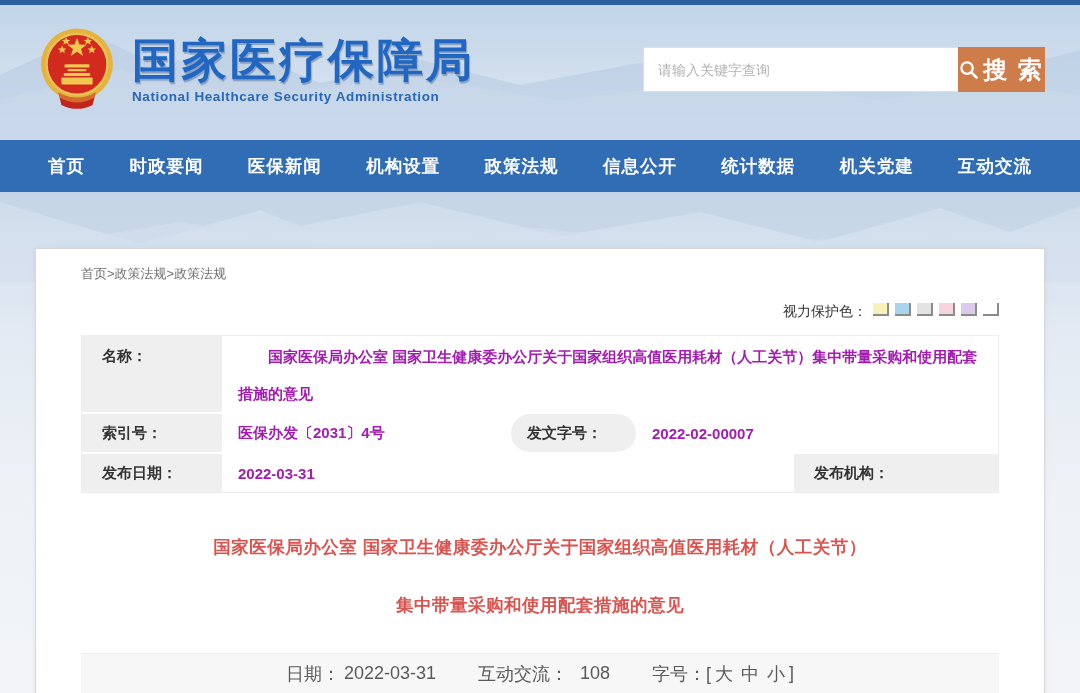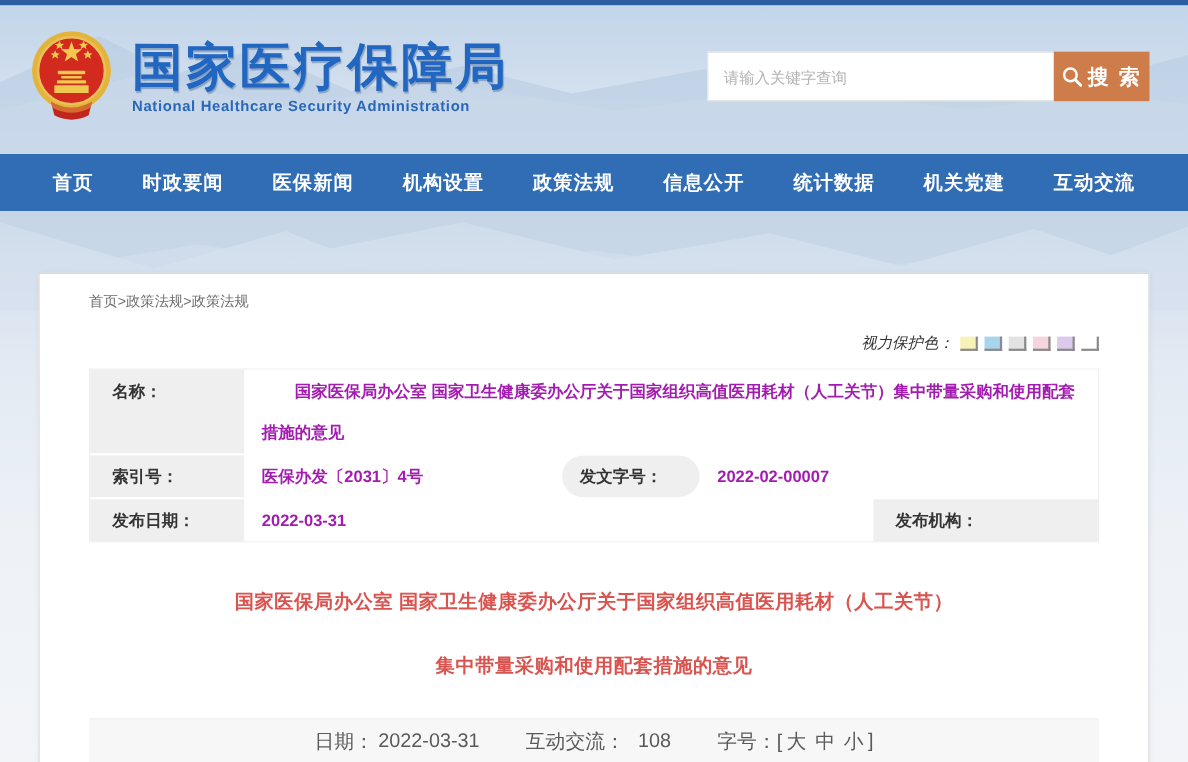--- a/index.html
+++ b/index.html
@@ -13,41 +13,41 @@
   
   .topstrip { height:5px; background:#2c5f9f; }
 
   
   .header {
     position:relative; height:135px;
     background:linear-gradient(180deg,#c2d5e9 0%,#cfdded 45%,#e2ebf5 100%);
     overflow:hidden;
   }
   .header-bg, .main-bg { position:absolute; left:0; top:0; width:100%; height:100%; pointer-events:none; }
-  .brand { position:absolute; left:26px; top:18px; display:flex; align-items:center; }
+  .brand { position:absolute; left:38px; top:18px; display:flex; align-items:center; }
   .emblem { width:78px; height:92px; margin-right:16px; }
   .brand-text h1 {
     font-size:46px; letter-spacing:3px; font-weight:bold; color:#2166c0;
     text-shadow:1px 2px 1px rgba(20,60,120,.35); line-height:52px;
   }
   .brand-text .sub {
     font-size:13.5px; font-weight:bold; color:#2a67b8; letter-spacing:.6px; margin-top:3px;
   }
   .search-box {
     position:absolute; right:35px; top:42px; display:flex; height:45px; width:402px;
   }
   .search-input {
     flex:1; border:1px solid #e0e0e0; border-right:none; background:#fff;
     font-size:14px; padding:0 14px; outline:none; color:#333;
     font-family:"Liberation Sans","DejaVu Sans",sans-serif;
   }
   .search-input::placeholder { color:#b3b3b3; }
   .search-btn {
     width:87px; border:none; background:#cf7c4b; color:#fff; cursor:pointer;
-    font-size:19px; font-weight:bold; display:flex; align-items:center; justify-content:center; gap:5px;
+    font-size:24px; font-weight:bold; display:flex; align-items:center; justify-content:center; gap:5px;
     font-family:"Liberation Sans","DejaVu Sans",sans-serif; letter-spacing:2px;
   }
 
   
   .nav {
     height:52px; background:#316db5; display:flex; align-items:center;
     justify-content:space-between; padding:0 48px;
   }
   .nav a {
     color:#fff; text-decoration:none; font-size:17.5px; font-weight:bold;
@@ -60,21 +60,21 @@
     background:linear-gradient(180deg,#cddbea 0%,#e3eaf3 28%,#eef2f7 60%,#f2f4f8 100%);
   }
   .card {
     position:absolute; left:35px; right:35px; top:56px; bottom:-30px;
     background:#fff; border:1px solid #d6d6d6; box-shadow:0 0 6px rgba(0,0,0,.05);
     padding:0 45px;
   }
   .breadcrumb { padding-top:16px; font-size:13px; color:#707070; }
   .eye-row {
     margin-top:20px; text-align:right; font-size:14px; color:#333;
-    display:flex; justify-content:flex-end; align-items:center;font-style:italic;
+    display:flex; justify-content:flex-end; align-items:flex-start;
   }
   .swatch {
     display:inline-block; width:16px; height:13px; margin-left:6px;
     border-right:2px solid #8b8b8b; border-bottom:2px solid #8b8b8b;
     cursor:pointer;
   }
 
   
   .meta { margin-top:14px; border:1px solid #ededed; background:#fff; }
   .trow { display:flex; gap:2px; margin-bottom:2px; }

